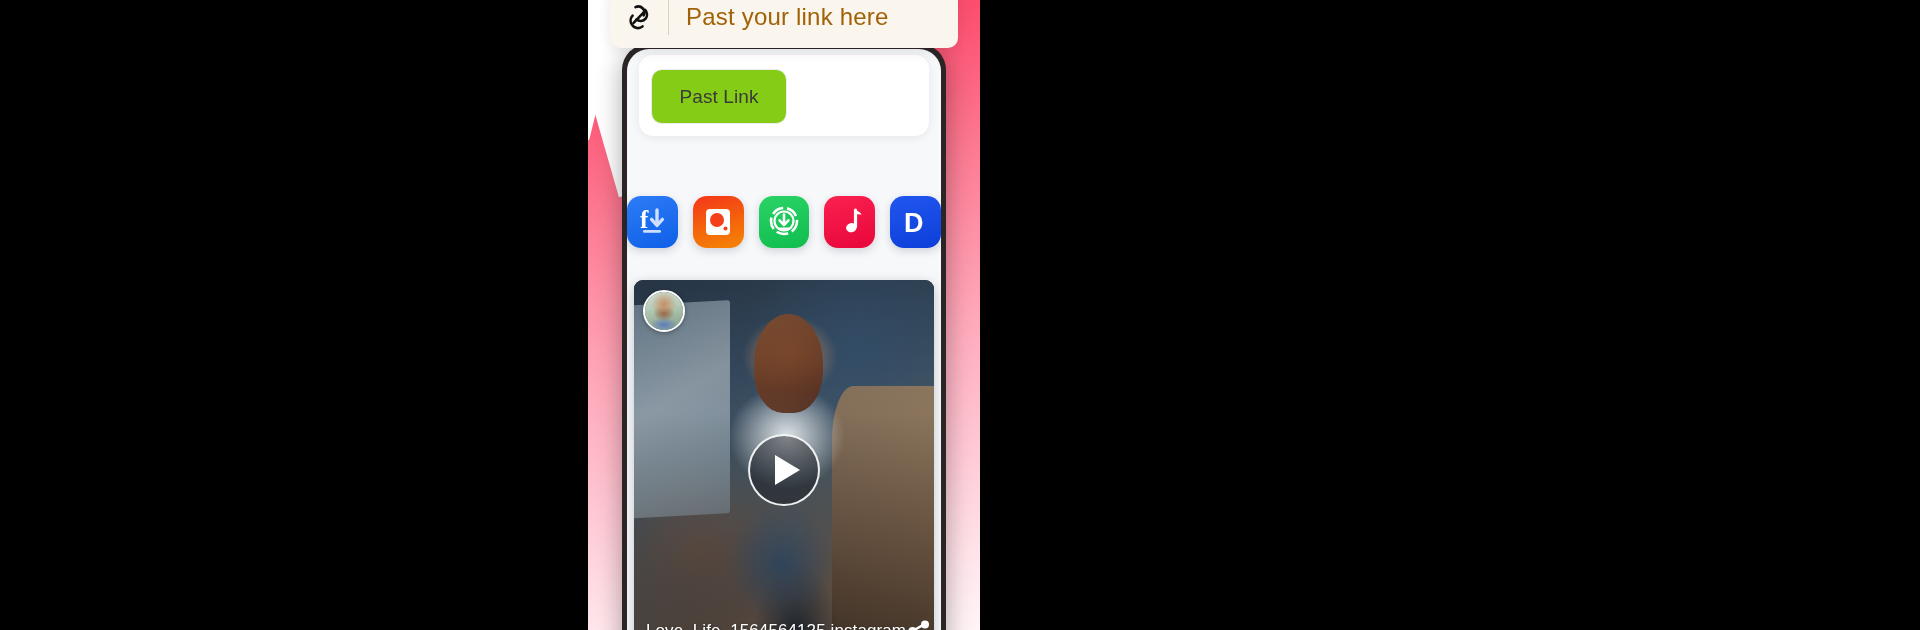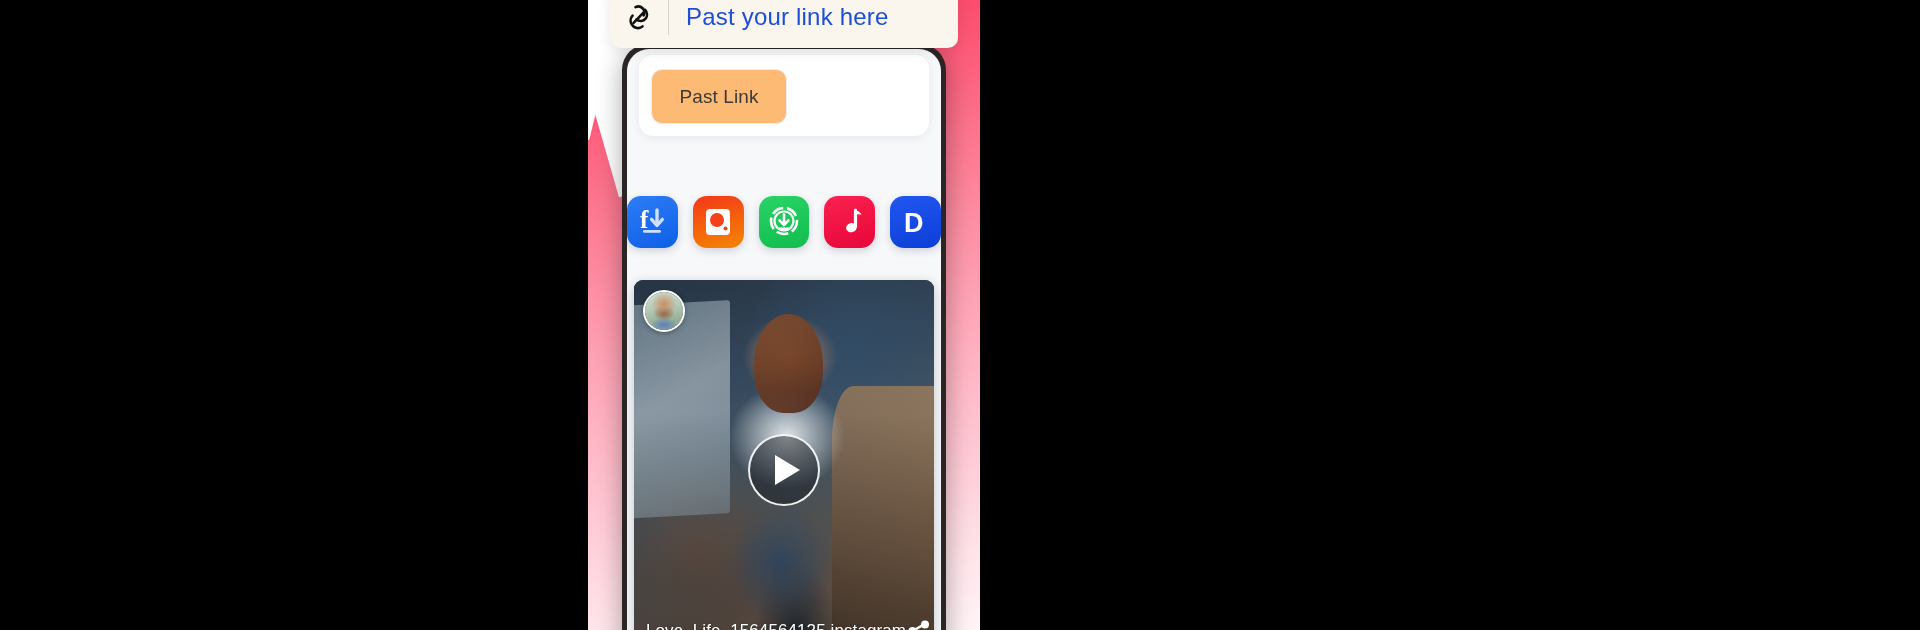--- a/index.html
+++ b/index.html
@@ -53,21 +53,21 @@
     box-shadow: 0 2px 10px rgba(20,20,40,.07);
     padding: 14px 12px 12px 12px;
   }
   .btn-row { display: flex; gap: 13px; align-items: center; }
   .btn {
     height: 55px; border-radius: 11px;
     display: flex; align-items: center; justify-content: center;
     font-size: 19px; letter-spacing: .1px; cursor: pointer; user-select: none;
   }
   .btn-paste {
-    flex: 0 0 136px; background: #fdba74; color: #3a3a3a;
+    flex: 0 0 136px; background: #84cc16; color: #3a3a3a;
     border: 1px solid #ececee;
   }
   .btn-download {
     flex: 0 0 134px; color: #ffffff; font-weight: 400;
     background: linear-gradient(180deg, #ef7418 0%, #e9550f 48%, #e0340c 100%);
     box-shadow: 0 3px 8px rgba(224,60,12,.30);
   }
 
   
   .apps {
@@ -171,21 +171,21 @@
   .banner {
     position: absolute; left: 610px; top: -14px; width: 348px; height: 62px;
     background: #faf5ed;
     border-radius: 10px;
     display: flex; align-items: center;
     box-shadow: 0 3px 14px rgba(0,0,0,.10);
     z-index: 30;
   }
   .banner-ico { width: 58px; display: flex; align-items: center; justify-content: center; }
   .banner-div { width: 1px; height: 36px; background: #d8d2c6; }
-  .banner-txt { padding-left: 17px; font-size: 24px; color: #1d4ed8; letter-spacing: .2px; }
+  .banner-txt { padding-left: 17px; font-size: 24px; color: #a16207; letter-spacing: .2px; }
 </style>
 </head>
 <body>
 
 <div id="stage">
 
   <div class="pink-panel">
     <div class="white-wedge"></div>
     <div class="white-wedge2"></div>
   </div>

